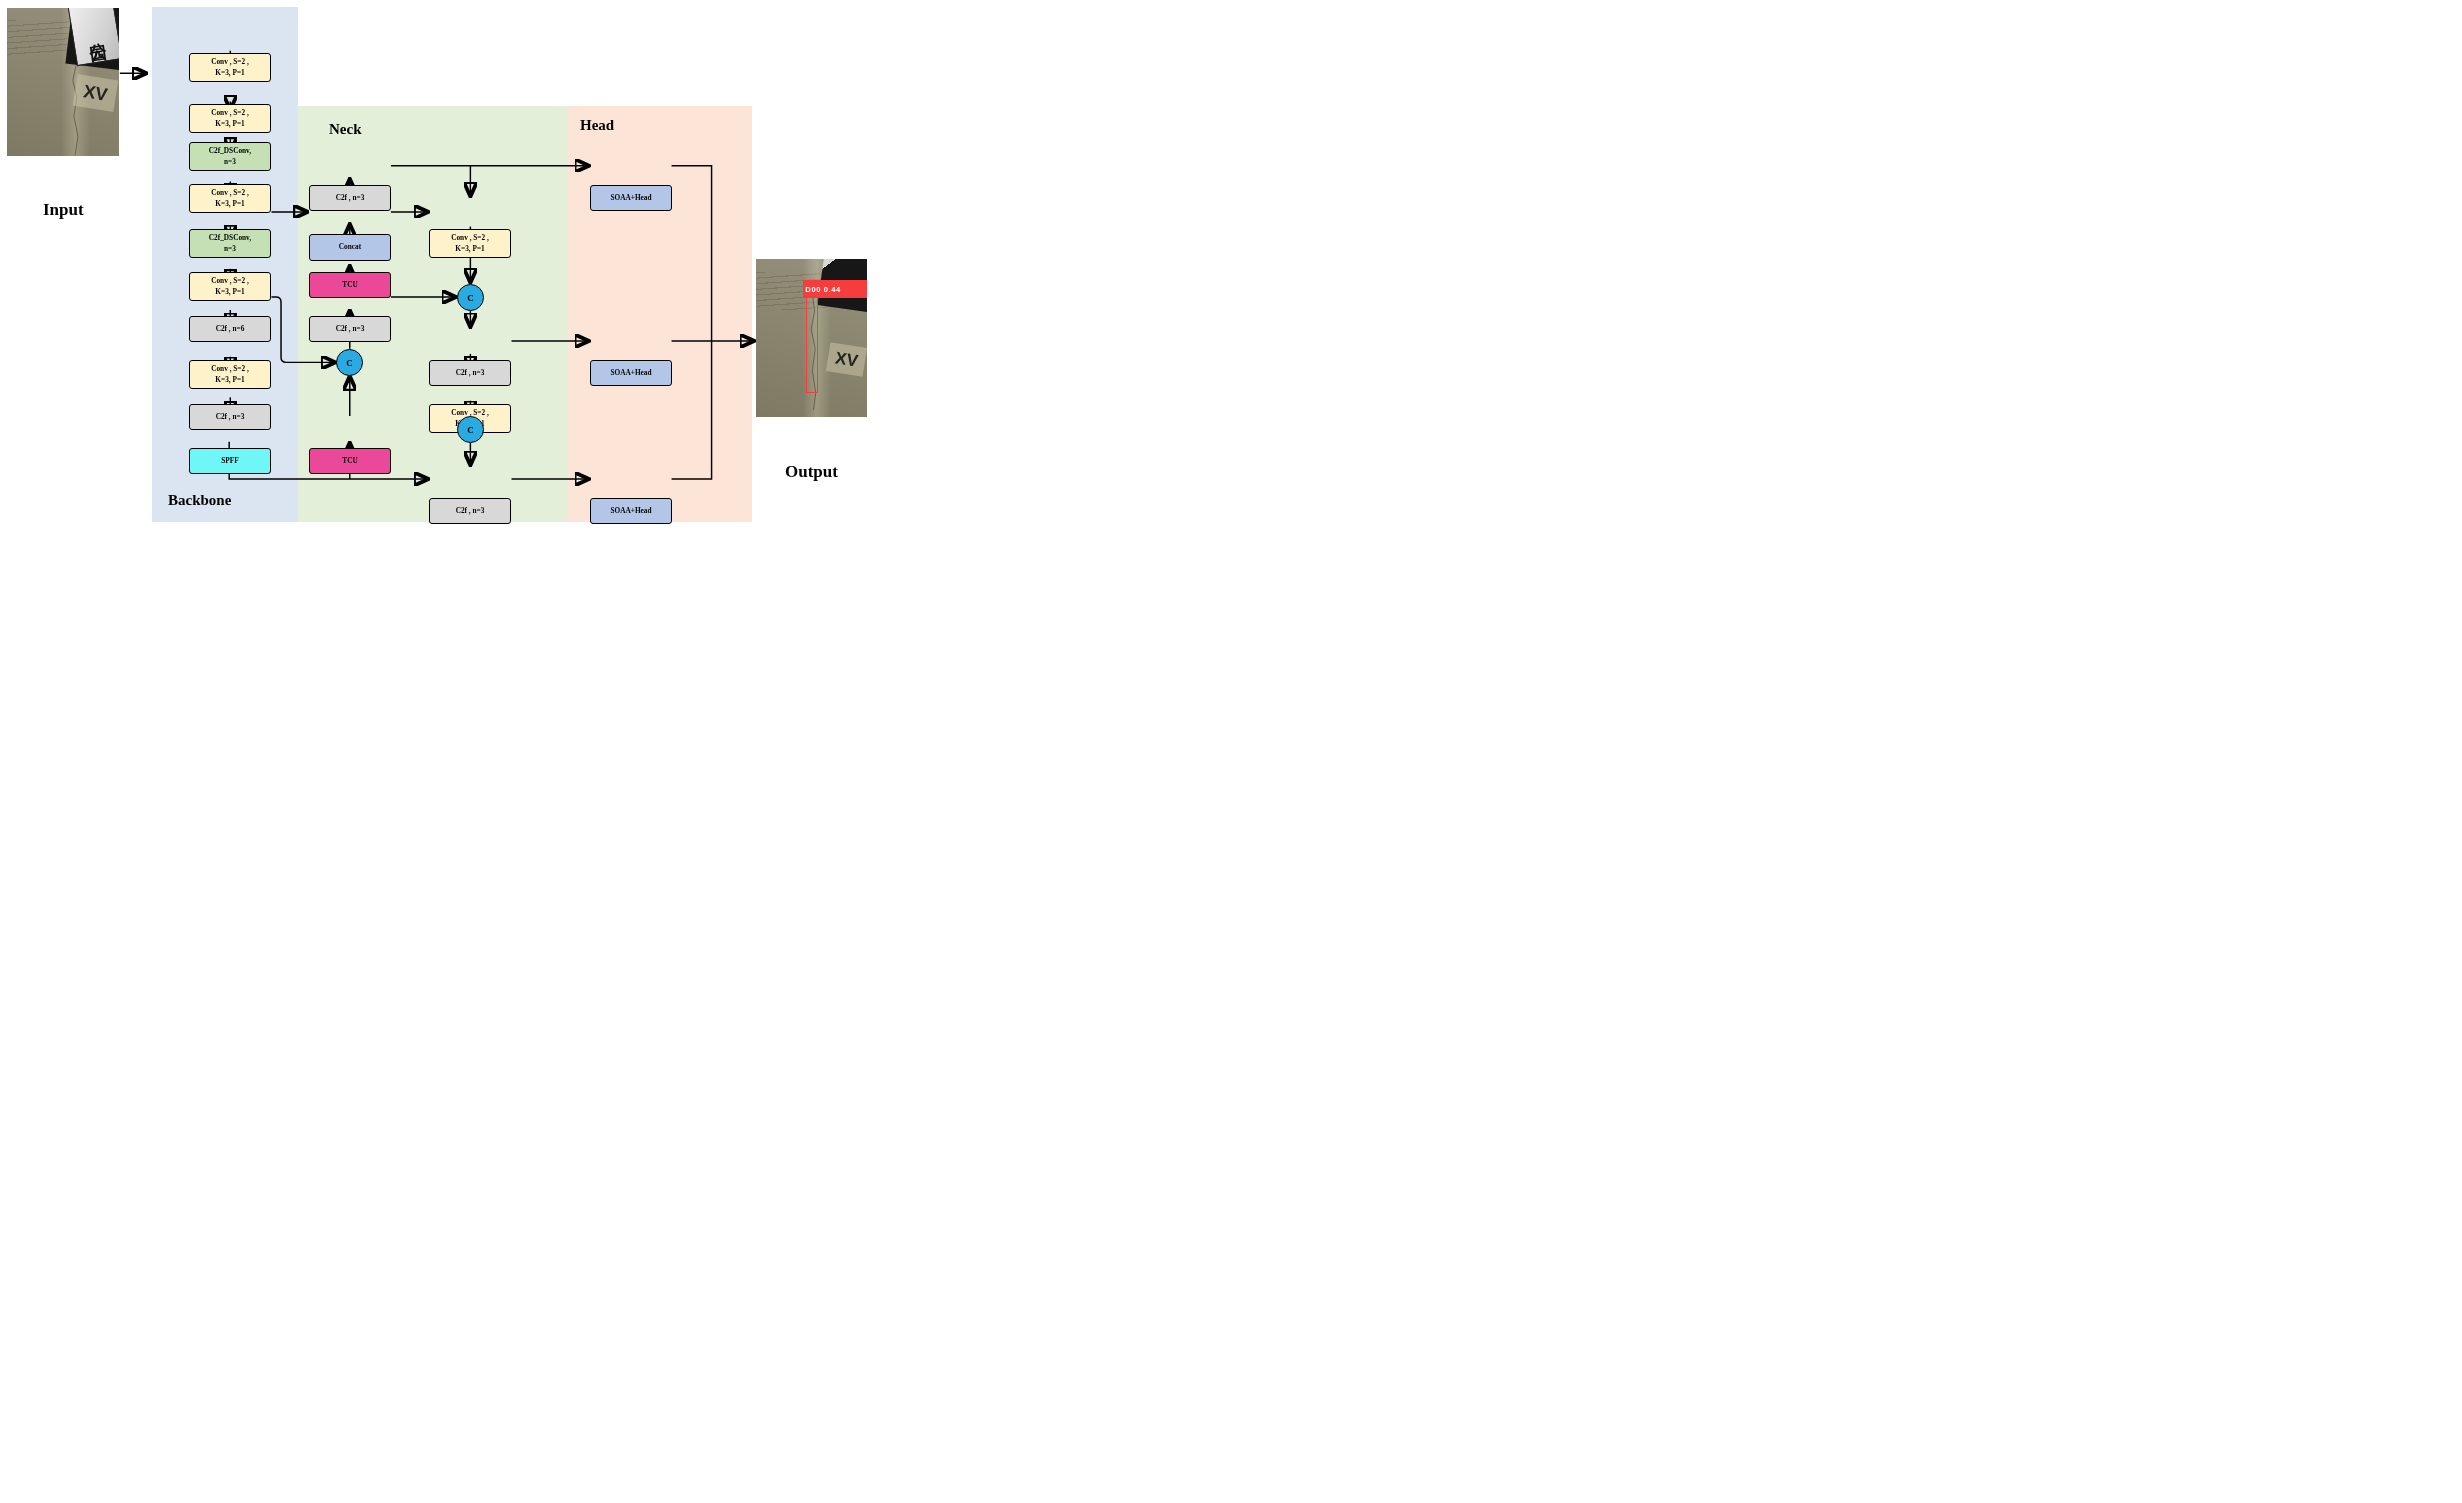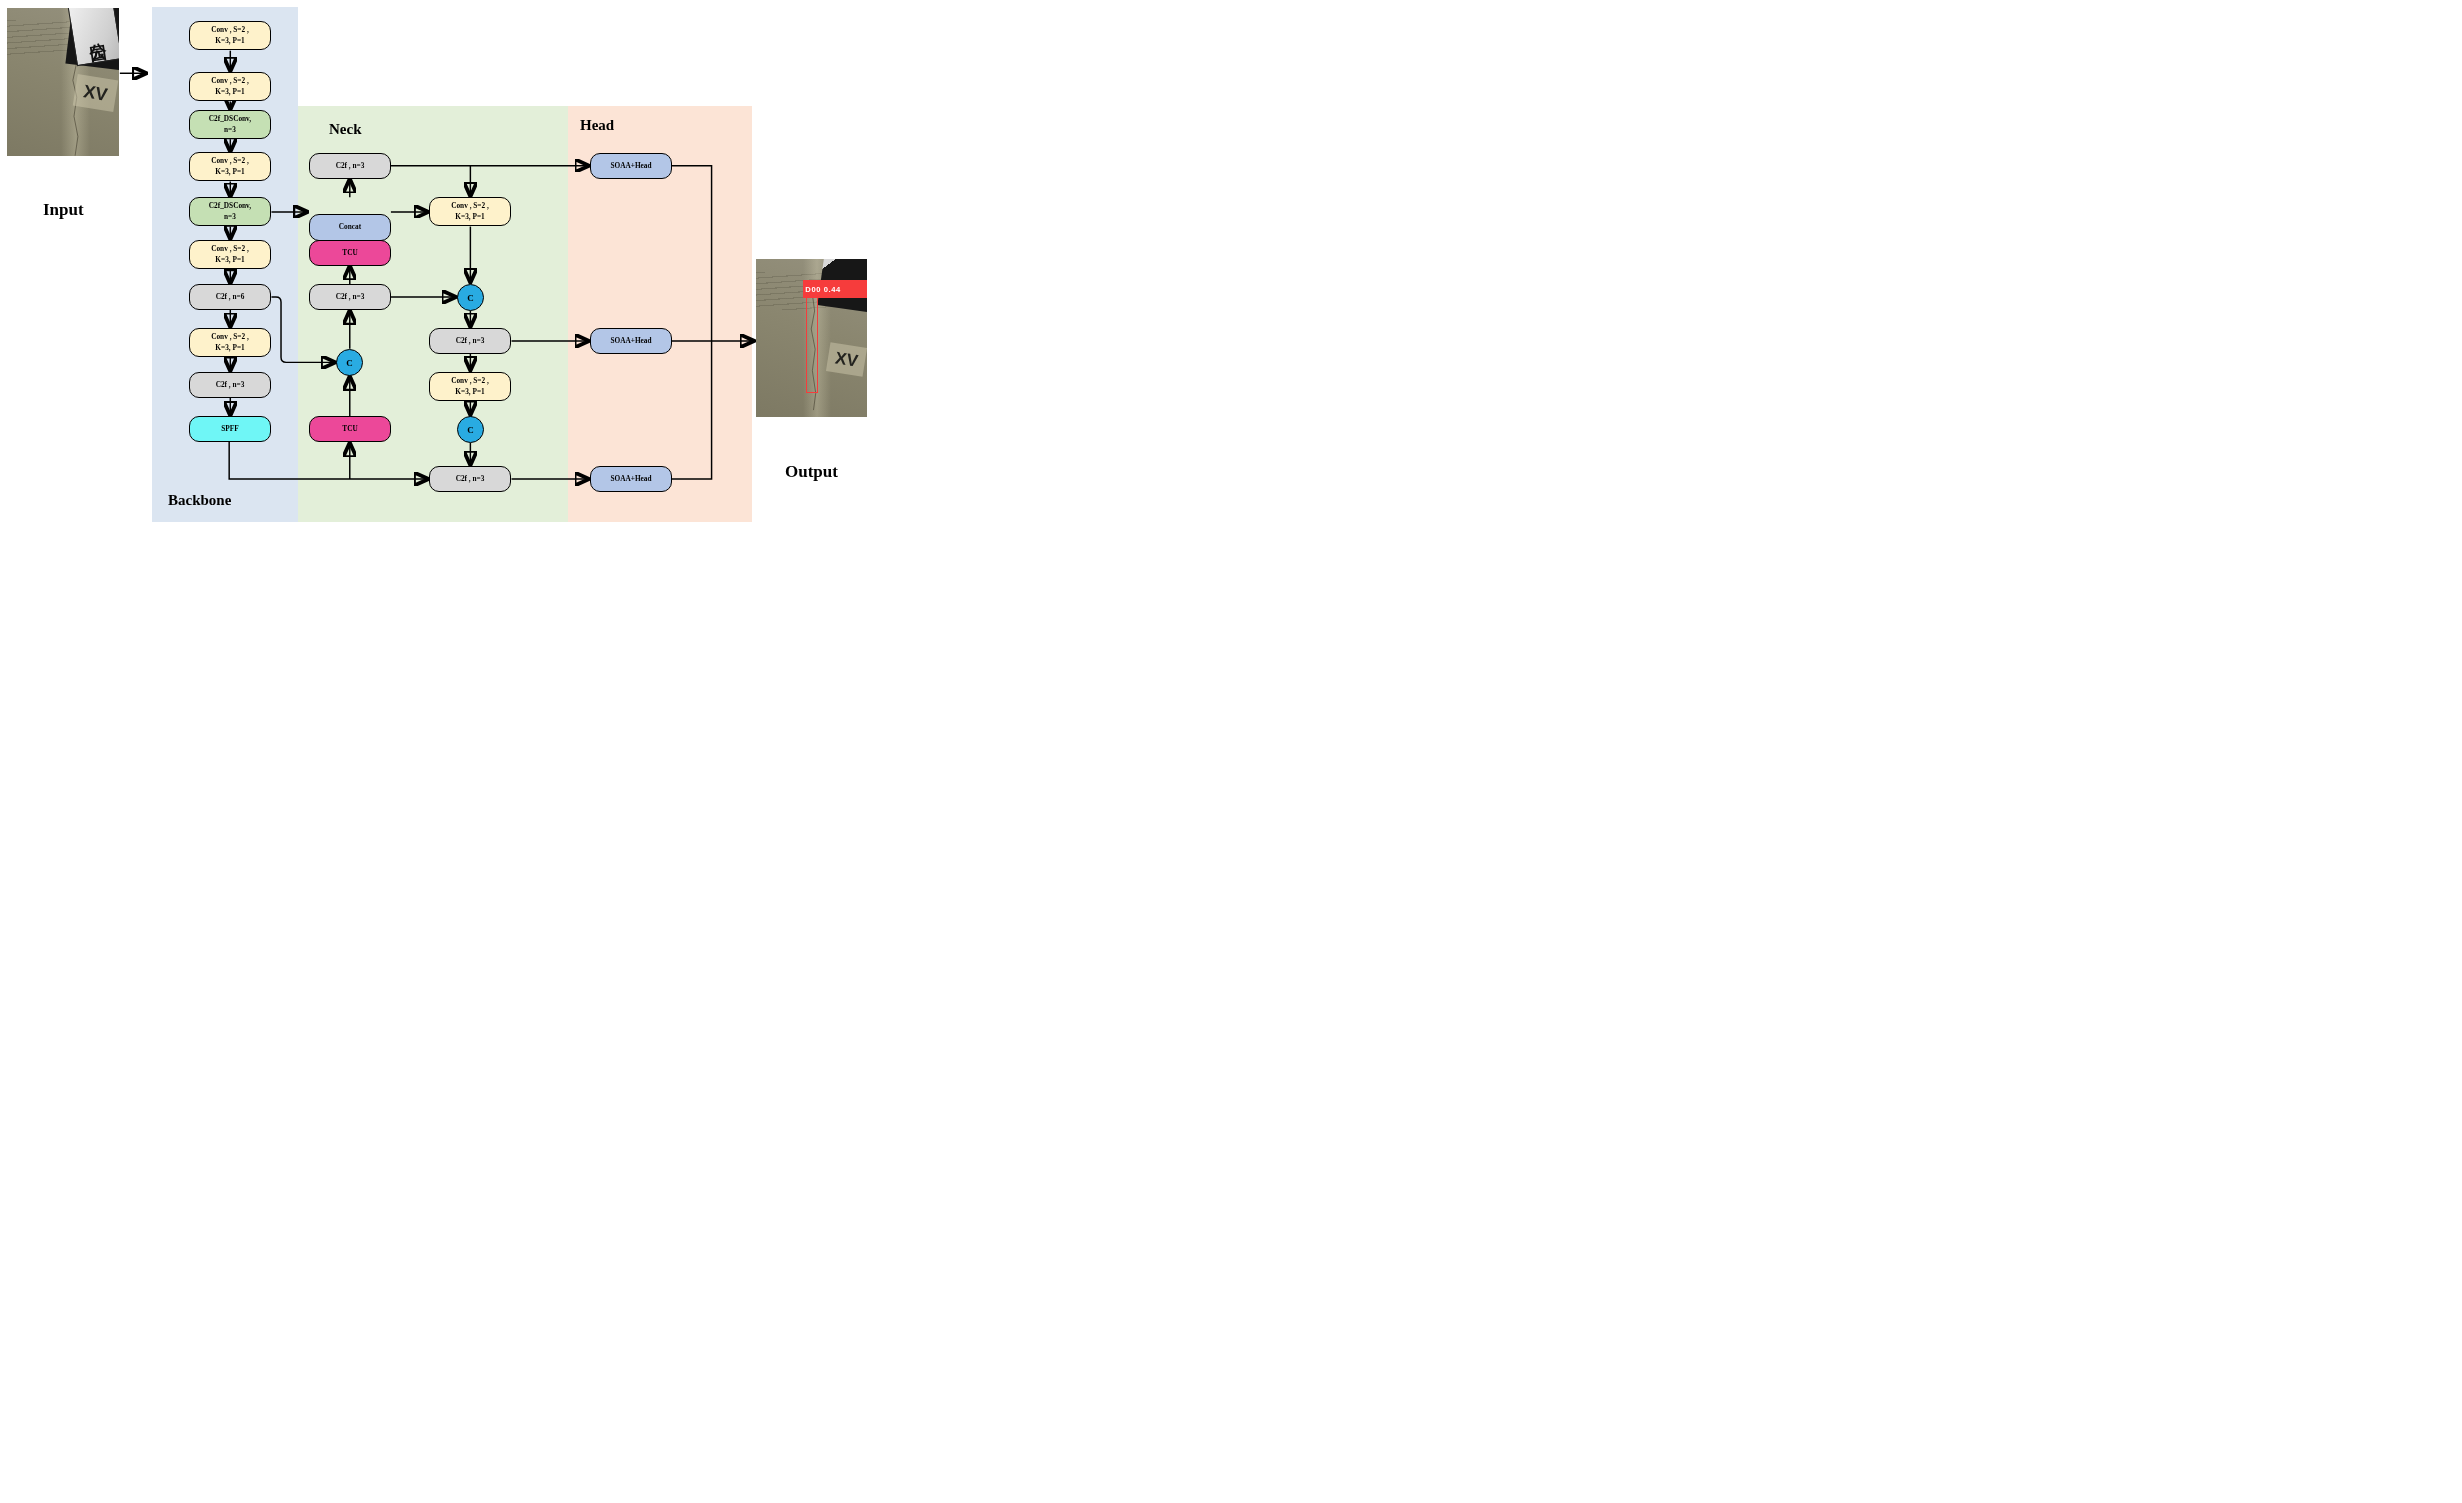--- a/index.html
+++ b/index.html
@@ -5,23 +5,23 @@
   html,body{margin:0;padding:0;background:#ffffff;}
   #canvas{position:relative;width:872px;height:532px;background:#ffffff;overflow:hidden;
           font-family:"Liberation Serif","DejaVu Serif",serif;}
   .panel{position:absolute;}
   .panel-backbone{left:152px;top:6.8px;width:146px;height:515px;background:#dbe5f1;}
   .panel-neck{left:298px;top:106px;width:271px;height:416px;background:#e3efd9;}
   .panel-head{left:568px;top:106px;width:184px;height:416px;background:#fce4d6;}
 
   .section-label{position:absolute;font-weight:bold;font-size:15px;color:#000;}
 
-  .node{position:absolute;border:1.7px solid #000;border-radius:10px;box-sizing:border-box;
+  .node{position:absolute;border:1.7px solid #000;border-radius:3px;box-sizing:border-box;
         display:flex;flex-direction:column;align-items:center;justify-content:center;
-        font-weight:bold;font-size:7.3px;line-height:1.5;text-align:center;color:#000;}
+        font-weight:bold;font-size:7.3px;line-height:1.5;text-align:center;color:#000;margin-top:32px;}
   .w-bb{left:189px;width:82px;}
   .w-n1{left:309px;width:82px;}
   .w-n2{left:429px;width:82px;}
   .w-hd{left:590px;width:82px;}
   .fill-conv{background:#fef2cb;}
   .fill-ds{background:#c5e0b4;}
   .fill-gray{background:#d8d8d8;}
   .fill-spff{background:#6ff6f6;text-align:center;}
   .fill-tcu{background:#ec4899;}
   .fill-blue{background:#b3c6e7;}
@@ -161,21 +161,21 @@
   <div class="node w-bb fill-gray" style="top:372px;height:26px;">
     <span>C2f , n=3</span>
   </div>
   <div class="node w-bb fill-spff" style="top:416px;height:26px;">
     <span>SPFF</span>
   </div>
 
   <div class="node w-n1 fill-gray" style="top:153px;height:26px;">
     <span>C2f , n=3</span>
   </div>
-  <div class="node w-n1 fill-blue" style="top:214px;height:26.5px;">
+  <div class="node w-n1 fill-blue" style="top:202px;height:26.5px;">
     <span>Concat</span>
   </div>
   <div class="node w-n1 fill-tcu" style="top:240px;height:26px;">
     <span>TCU</span>
   </div>
   <div class="node w-n1 fill-gray" style="top:284px;height:26px;">
     <span>C2f , n=3</span>
   </div>
   <div class="cnode" style="left:336px;top:349px;">
     <span>C</span>

